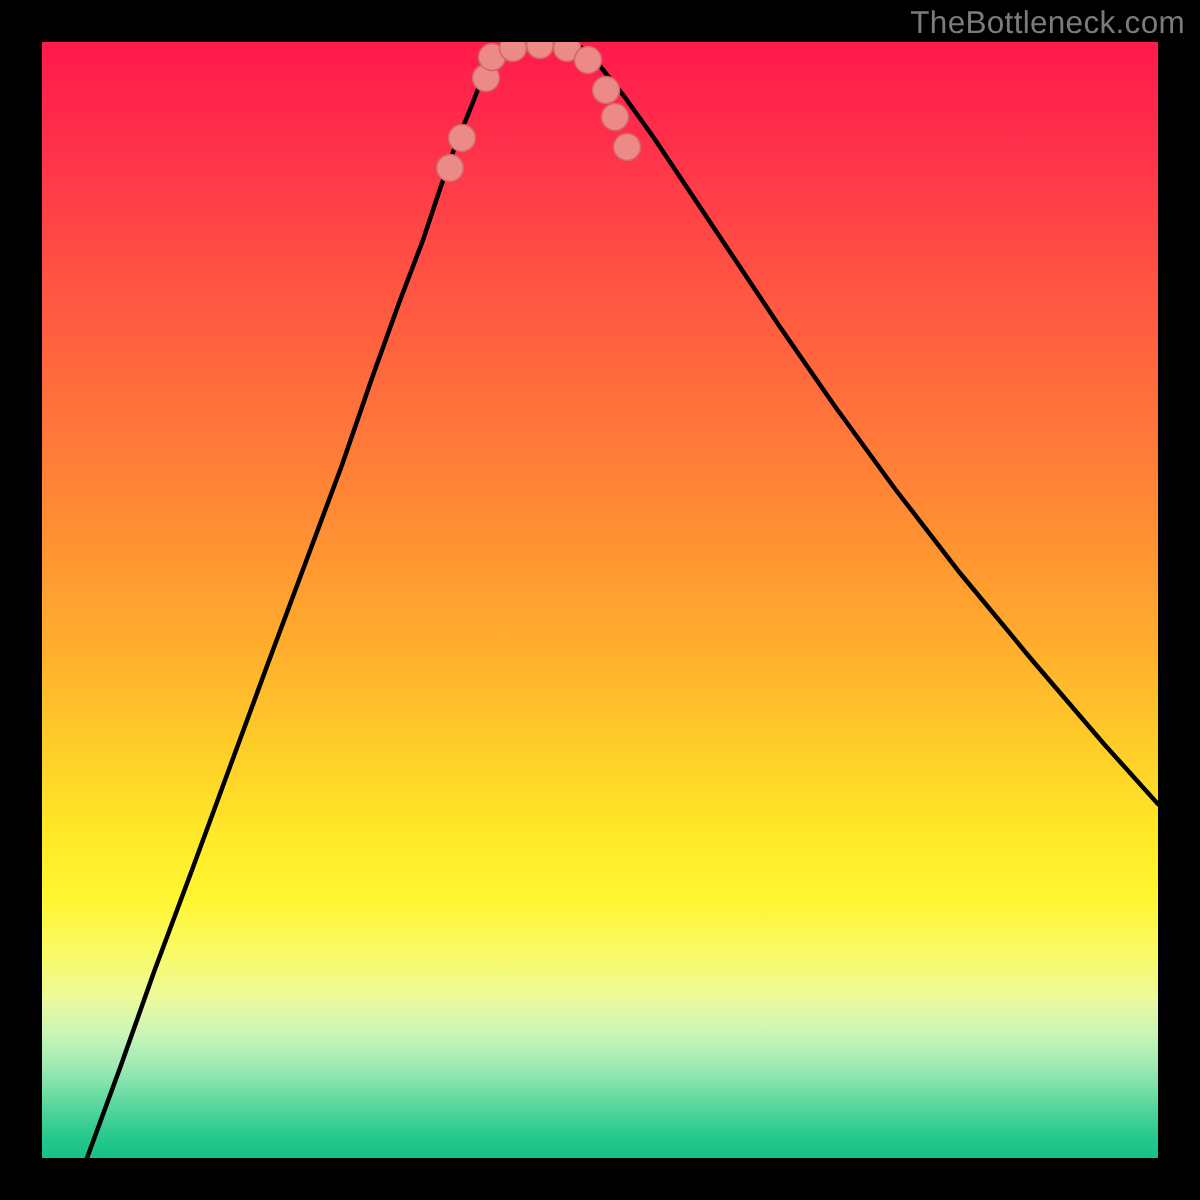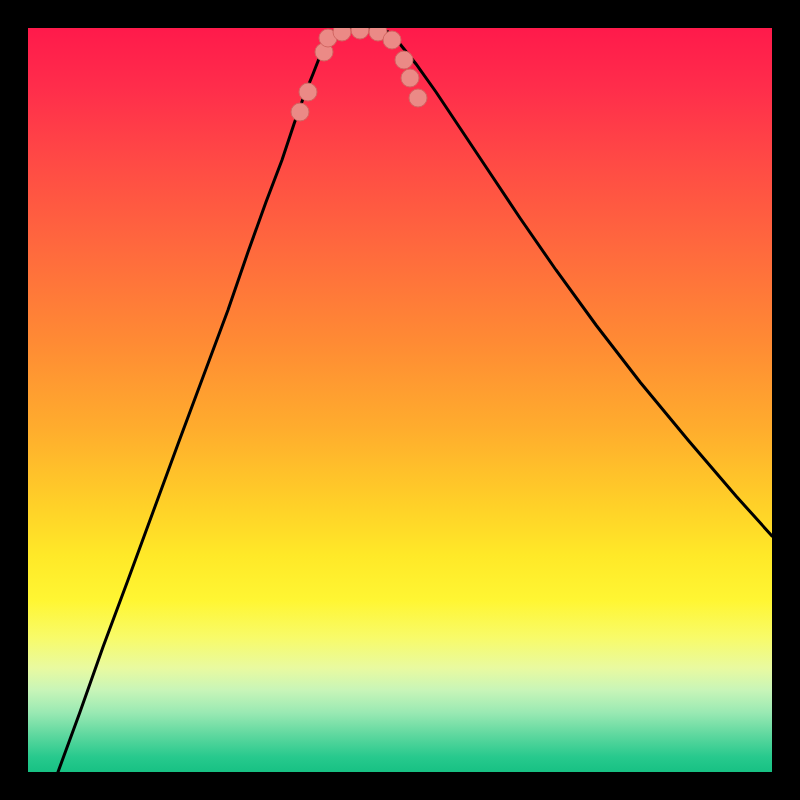--- a/index.html
+++ b/index.html
@@ -91,13 +91,14 @@
           <circle cx="332" cy="2" r="9" fill="#eb8a86" stroke="#d26763" stroke-width="1"></circle>
           <circle cx="350" cy="4" r="9" fill="#eb8a86" stroke="#d26763" stroke-width="1"></circle>
           <circle cx="364" cy="12" r="9" fill="#eb8a86" stroke="#d26763" stroke-width="1"></circle>
           <circle cx="376" cy="32" r="9" fill="#eb8a86" stroke="#d26763" stroke-width="1"></circle>
           <circle cx="382" cy="50" r="9" fill="#eb8a86" stroke="#d26763" stroke-width="1"></circle>
           <circle cx="390" cy="70" r="9" fill="#eb8a86" stroke="#d26763" stroke-width="1"></circle>
         </g>
     </svg>
   </div>
 
+  <div class="watermark">TheBottleneck.com</div>
 </div>
 
 </body></html>

